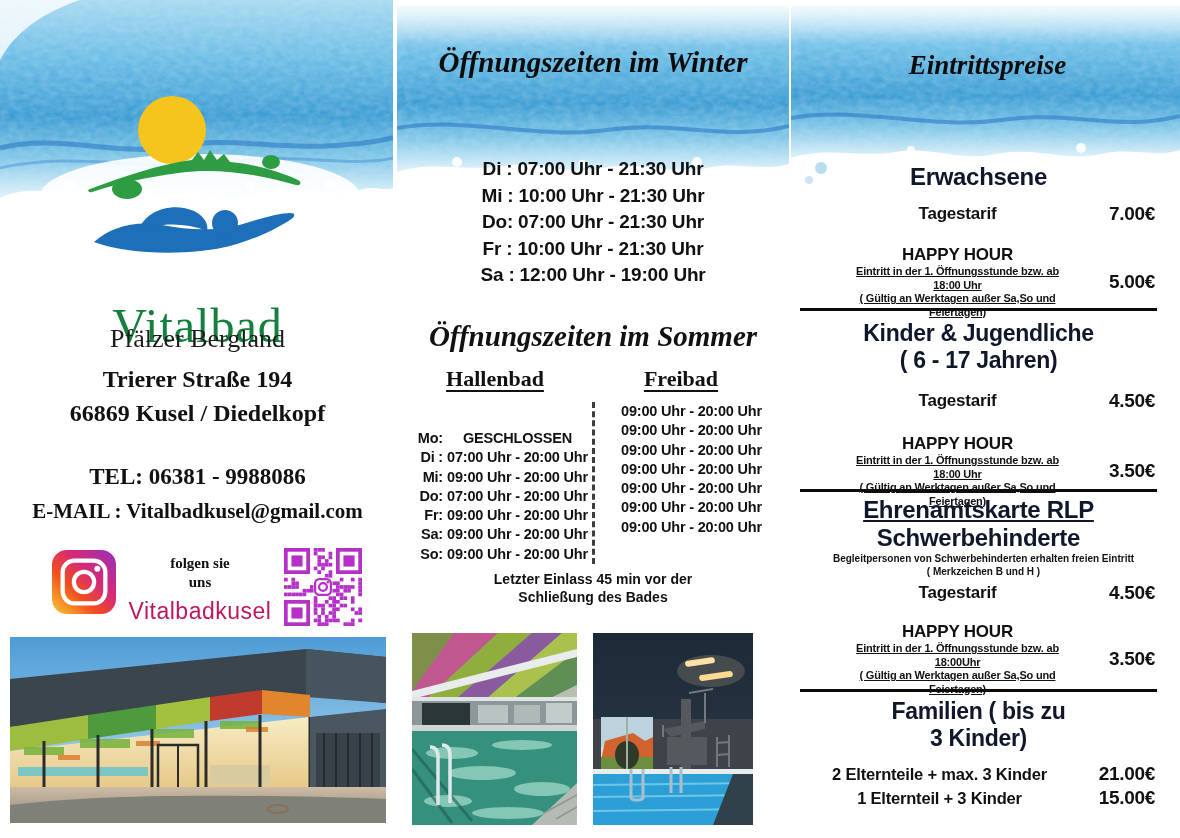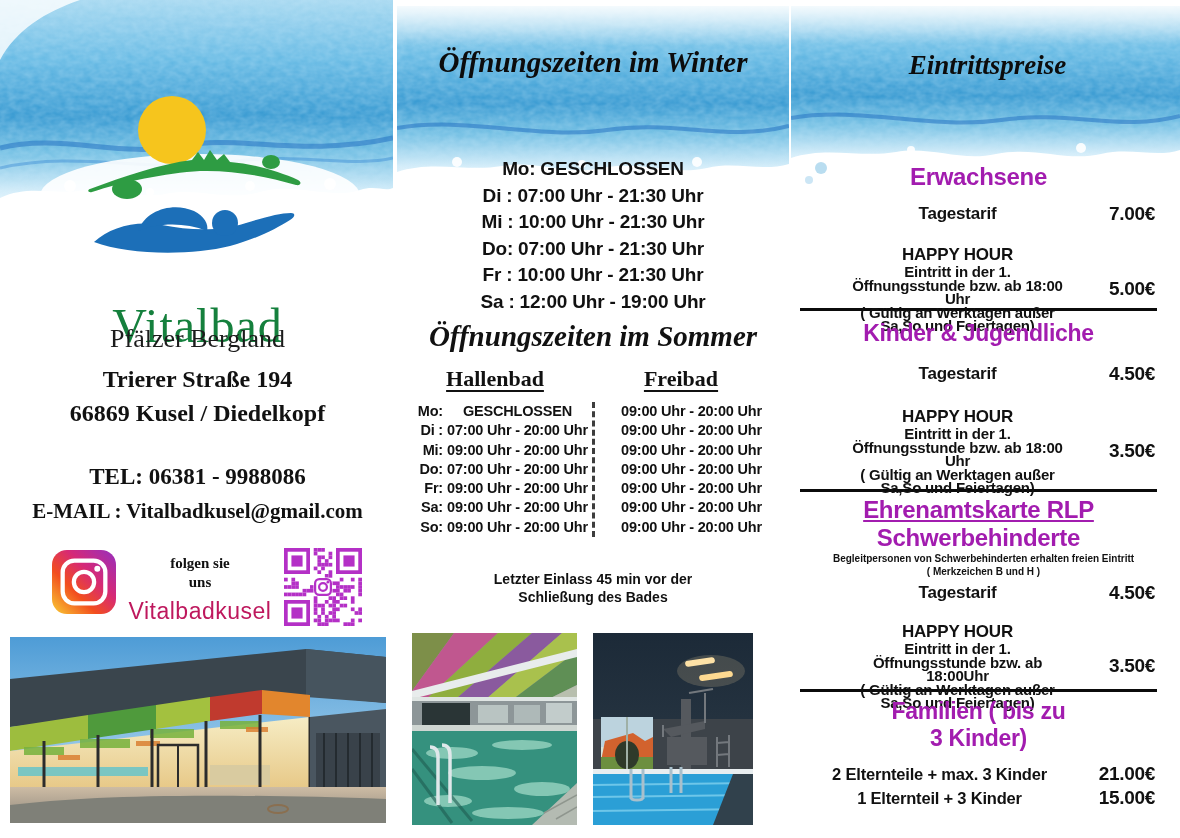--- a/index.html
+++ b/index.html
@@ -42,45 +42,45 @@
   
   .winter-list{position:absolute;left:0;top:156px;width:100%;text-align:center;
        font-size:19px;font-weight:bold;line-height:26.5px;letter-spacing:-.2px;}
   .summer-title{position:absolute;left:0;top:320px;width:100%;text-align:center;
        font-family:"Liberation Serif",serif;font-style:italic;font-weight:bold;font-size:29px;}
   .summer-heads{position:absolute;left:0;top:366px;width:100%;display:flex;}
   .shead{font-family:"Liberation Serif",serif;font-weight:bold;font-size:22px;text-align:center;
          text-decoration:underline;text-underline-offset:4px;text-decoration-thickness:2px;}
   .shead.h1{width:196px;} .shead.h2{width:176px;}
   .summer-grid{position:absolute;left:10px;top:402px;width:372px;display:flex;}
-  .hall-col{width:185px;}
+  .hall-col{width:185px;margin-top:27px;}
   .frei-col{width:165px;border-left:3px dashed #3d3d3d;padding-left:14px;}
   .srow{display:flex;font-size:14.5px;font-weight:bold;line-height:19.3px;letter-spacing:-.2px;}
   .sday{width:36px;text-align:right;white-space:pre;}
   .stime{flex:1;text-align:center;}
   .frow{font-size:14.5px;font-weight:bold;line-height:19.3px;text-align:center;letter-spacing:-.2px;}
   .last-entry{position:absolute;left:0;top:571px;width:100%;text-align:center;
        font-size:14px;font-weight:bold;line-height:17.5px;}
   .photoB{position:absolute;left:15px;top:633px;width:165px;height:192px;}
   .photoC{position:absolute;left:196px;top:633px;width:160px;height:192px;}
   
   .price-sections{position:absolute;left:0;top:150px;width:357px;}
   .psec{box-sizing:border-box;}
   .psec.bdr{border-bottom:3px solid #0b0b0b;}
   .psec-0{height:161px;} .psec-1{height:181px;} .psec-2{height:200px;} .psec-3{height:146px;}
-  .phead{margin:0;text-align:center;font-weight:bold;color:#a21caf;letter-spacing:-.3px;}
+  .phead{margin:0;text-align:center;font-weight:bold;color:#0f172a;letter-spacing:-.3px;}
   .psec-0 .phead{font-size:24px;padding-top:13px;}
   .psec-1 .phead{font-size:23px;} .psec-1 .phead.l1{padding-top:9px;}
   .psec-2 .phead{font-size:24px;} .psec-2 .phead.l1{padding-top:4px;text-decoration:underline;}
   .psec-3 .phead{font-size:23px;} .psec-3 .phead.l1{padding-top:6px;}
   .psub{text-align:center;font-size:10px;font-weight:bold;line-height:13px;padding-left:10px;}
   .prow{display:flex;align-items:center;}
   .plabelwrap{flex:1;padding-left:50px;}
   .plabel{text-align:center;font-weight:bold;font-size:17px;letter-spacing:-.2px;}
-  .pnote{text-align:center;font-weight:bold;font-size:15px;line-height:13.5px;letter-spacing:-.2px;}
+  .pnote{text-align:center;font-weight:bold;font-size:11px;line-height:13.5px;letter-spacing:-.2px;text-decoration:underline;}
   .pprice{width:90px;text-align:right;font-weight:bold;font-size:19px;padding-right:2px;letter-spacing:-.3px;}
   .psec-0 .r1{margin-top:12px;} .psec-0 .r2{margin-top:20px;}
   .psec-1 .r1{margin-top:16px;} .psec-1 .r2{margin-top:22px;}
   .psec-2 .r1{margin-top:4px;}  .psec-2 .r2{margin-top:18px;}
   .psec-3 .rows{margin-top:10px;}
   .psec-3 .plabelwrap{padding-left:14px;}
   .psec-3 .plabel{font-size:16.5px;line-height:24px;}
   .psec-3 .pprice{font-size:19px;line-height:24px;}
 </style>
 </head>
@@ -375,21 +375,20 @@
           <line x1="362" y1="96" x2="362" y2="152"></line>
       </g>
       <rect y="150" width="376" height="36" fill="url(#groundg)"></rect>
       <path d="M0,168 C80,158 200,156 376,162 L376,186 L0,186 Z" fill="#7f8078"></path>
       <ellipse cx="268" cy="172" rx="10" ry="4" fill="none" stroke="#8a6f50" stroke-width="2"></ellipse>
     </svg>
   </div>
 
   <div class="col col-mid">
     <div class="winter-list">
-      <div>Mo: GESCHLOSSEN</div>
       <div>Di : 07:00 Uhr - 21:30 Uhr</div>
       <div>Mi : 10:00 Uhr - 21:30 Uhr</div>
       <div>Do: 07:00 Uhr - 21:30 Uhr</div>
       <div>Fr : 10:00 Uhr - 21:30 Uhr</div>
       <div>Sa : 12:00 Uhr - 19:00 Uhr</div>
     </div>
 
     <div class="summer-title">Öffnungszeiten im Sommer</div>
     <div class="summer-heads">
       <div class="shead h1">Hallenbad</div>
@@ -550,20 +549,21 @@
             <div class="plabel">HAPPY HOUR</div>
             <div class="pnote">Eintritt in der 1. Öffnungsstunde bzw. ab 18:00 Uhr</div>
             <div class="pnote">( Gültig an Werktagen außer Sa,So und Feiertagen)</div>
           </div>
           <div class="pprice">5.00€</div>
         </div>
       </section>
 
       <section class="psec psec-1 bdr">
         <h3 class="phead l1">Kinder &amp; Jugendliche</h3>
+        <h3 class="phead l2">( 6 - 17 Jahren)</h3>
         <div class="prow r1">
           <div class="plabelwrap">
               <div class="plabel">Tagestarif</div>
             </div>
           <div class="pprice">4.50€</div>
         </div>
         <div class="prow r2">
           <div class="plabelwrap">
             <div class="plabel">HAPPY HOUR</div>
             <div class="pnote">Eintritt in der 1. Öffnungsstunde bzw. ab 18:00 Uhr</div>

